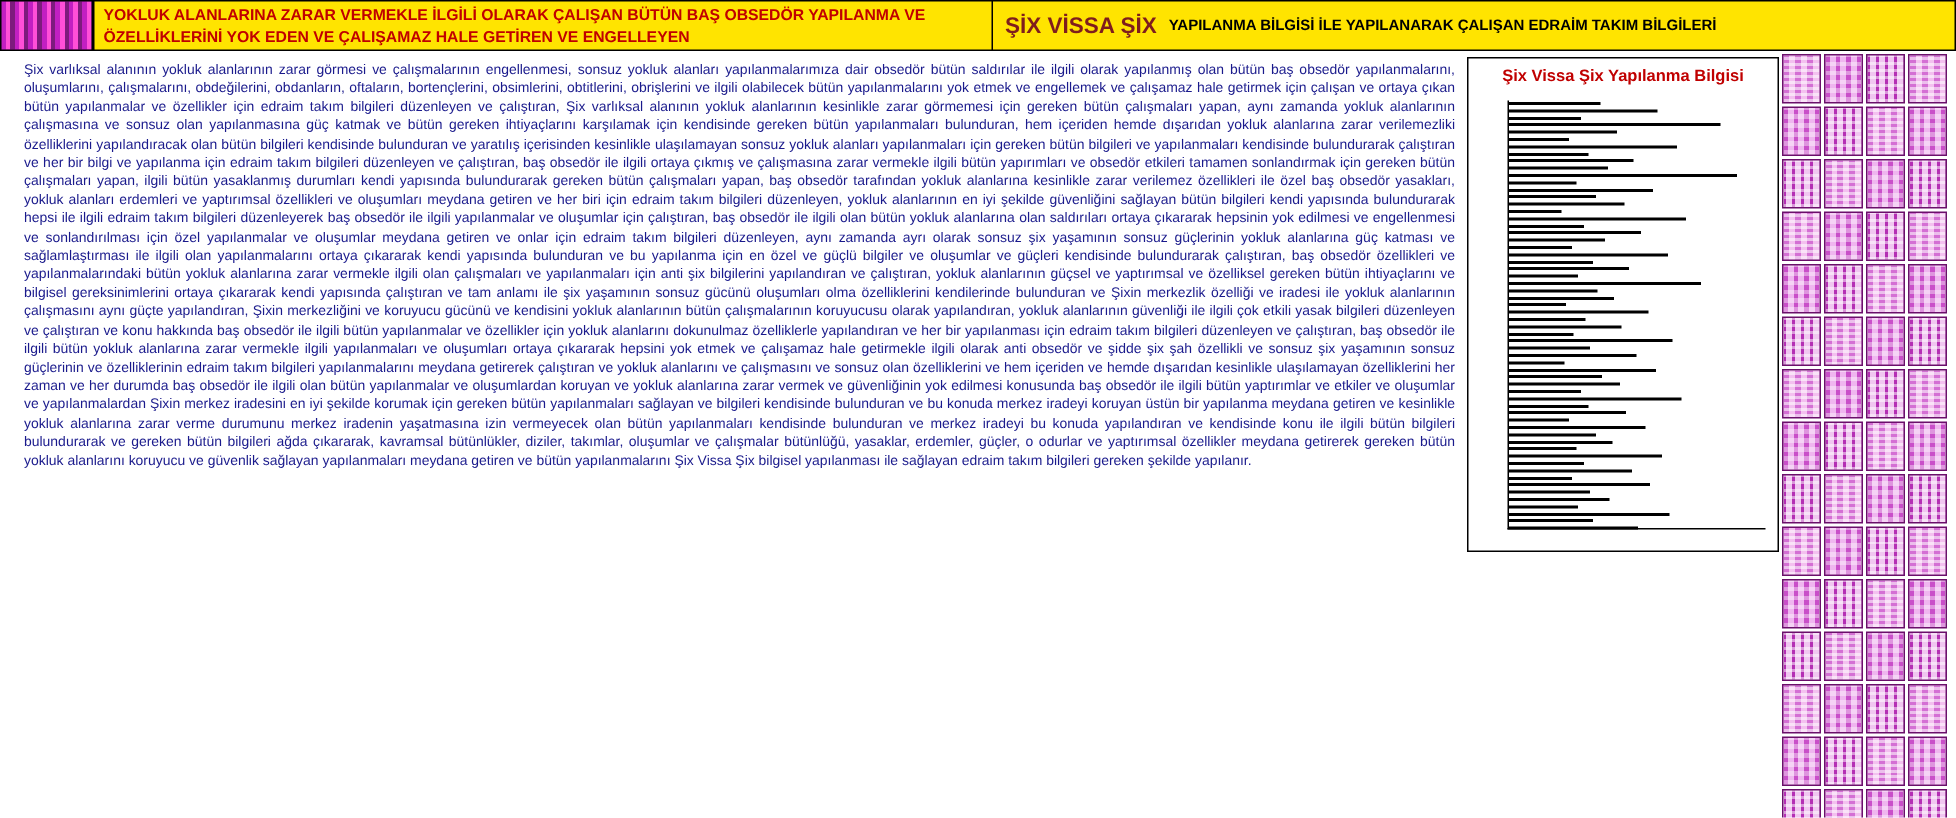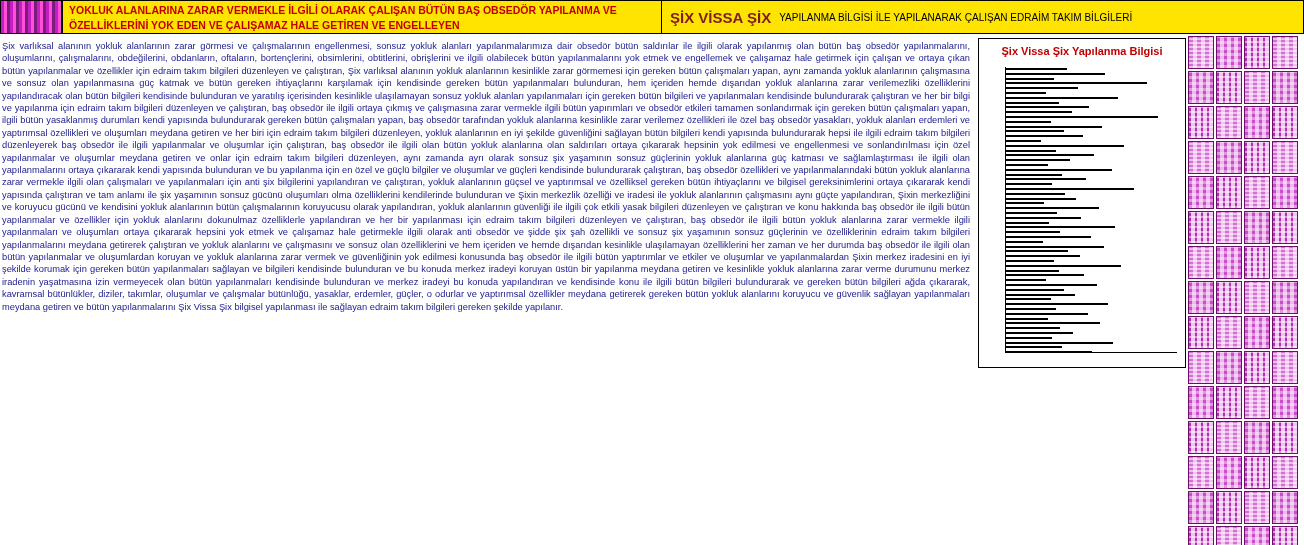--- a/index.html
+++ b/index.html
@@ -56,36 +56,36 @@
     padding: 2px 8px;
   }
   .hdr-brand {
     color: #7f1d1d;
     font-weight: bold;
     font-size: 15px;
     white-space: nowrap;
   }
   .hdr-sub {
     color: #000;
-    font-weight: normal;
+    font-weight: bold;
     font-size: 10px;
     white-space: nowrap;
   }
 
   
   .body-wrap {
     display: flex;
     width: 1304px;
     align-items: flex-start;
   }
 
   .text-col {
     width: 978px;
     box-sizing: border-box;
-    padding: 6px 8px 0 2px;
+    padding: 6px 8px 0 16px;
   }
   .para {
     color: #1a1a8c;
     font-size: 9.3px;
     line-height: 12.4px;
     text-align: justify;
     margin: 0;
   }
 
   .chart-col {

